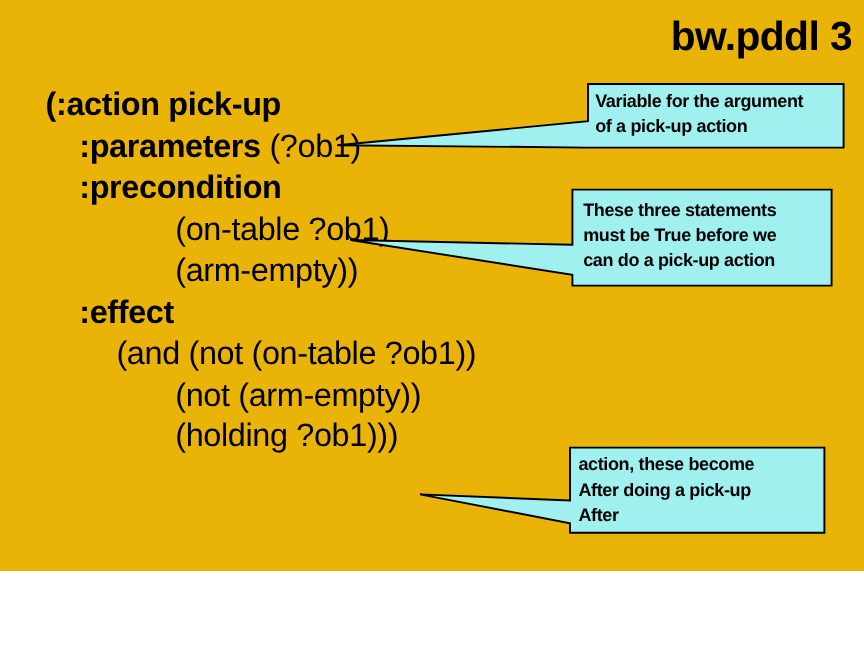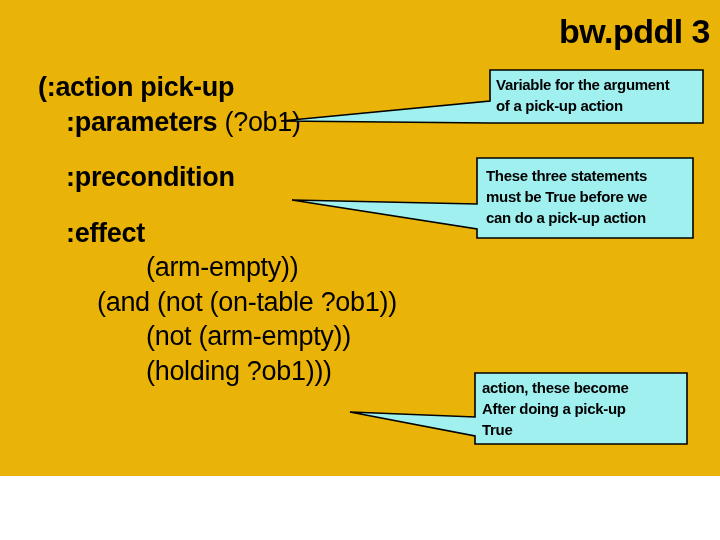--- a/index.html
+++ b/index.html
@@ -14,21 +14,21 @@
   }
   .code-block{
     position:absolute;left:38px;top:70px;width:420px;
     font-size:27px;letter-spacing:-0.3px;line-height:34.5px;white-space:nowrap;
   }
   .code-line{position:relative;}
   .code-line .kw{font-weight:bold;}
   .ind1{padding-left:28px;}
   .ind2{padding-left:59px;}
   .ind3{padding-left:108px;}
-  .grp{margin-top:21px;}
+  .grp{}
   .annotation-layer{position:absolute;left:0;top:0;z-index:1;}
   .callout-text{
     position:absolute;z-index:2;font-size:15px;font-weight:bold;
     line-height:21px;letter-spacing:-0.3px;white-space:nowrap;color:#000;
   }
   .callout-text-1{left:496px;top:74px;}
   .callout-text-2{left:486px;top:165px;}
   .callout-text-3{left:482px;top:377px;}
 </style>
 </head>
@@ -41,35 +41,36 @@
   <svg class="annotation-layer" width="720" height="540" viewBox="0 0 720 540">
     <path d="M703,70 L490,70 L490,101 L281,121 L490,123 L703,123 Z" fill="#A0F0F0" stroke="#000000" stroke-width="1.6" stroke-linejoin="miter"></path>
     <path d="M693,158 L477,158 L477,204 L292,200 L477,229 L477,238 L693,238 Z" fill="#A0F0F0" stroke="#000000" stroke-width="1.6" stroke-linejoin="miter"></path>
     <path d="M687,373 L475,373 L475,417 L350,412 L475,436 L475,444 L687,444 Z" fill="#A0F0F0" stroke="#000000" stroke-width="1.6" stroke-linejoin="miter"></path>
   </svg>
 
   <div class="code-block">
     <div class="code-line"><span class="kw">(:action pick-up</span><span></span></div>
     <div class="code-line ind1"><span class="kw">:parameters</span><span> (?ob1)</span></div>
     <div class="code-line ind1 grp"><span class="kw">:precondition</span><span></span></div>
+    <div class="code-line ind3"><span class="kw"></span><span>(on-table ?ob1)</span></div>
+    <div class="code-line ind3"><span class="kw"></span><span>(arm-empty))</span></div>
     <div class="code-line ind1 grp"><span class="kw">:effect</span><span></span></div>
-    <div class="code-line ind3"><span class="kw"></span><span>(arm-empty))</span></div>
     <div class="code-line ind2"><span class="kw"></span><span>(and (not (on-table ?ob1))</span></div>
     <div class="code-line ind3"><span class="kw"></span><span>(not (arm-empty))</span></div>
     <div class="code-line ind3"><span class="kw"></span><span>(holding ?ob1)))</span></div>
   </div>
 
   <div class="callout-text callout-text-2">
     <div>These three statements</div>
     <div>must be True before we</div>
     <div>can do a pick-up action</div>
   </div>
   <div class="callout-text callout-text-1">
     <div>Variable for the argument</div>
     <div>of a pick-up action</div>
   </div>
   <div class="callout-text callout-text-3">
     <div>action, these become</div>
     <div>After doing a pick-up</div>
-    <div>True</div>
+    <div>After</div>
   </div>
 
 </div>
 
 </body></html>

